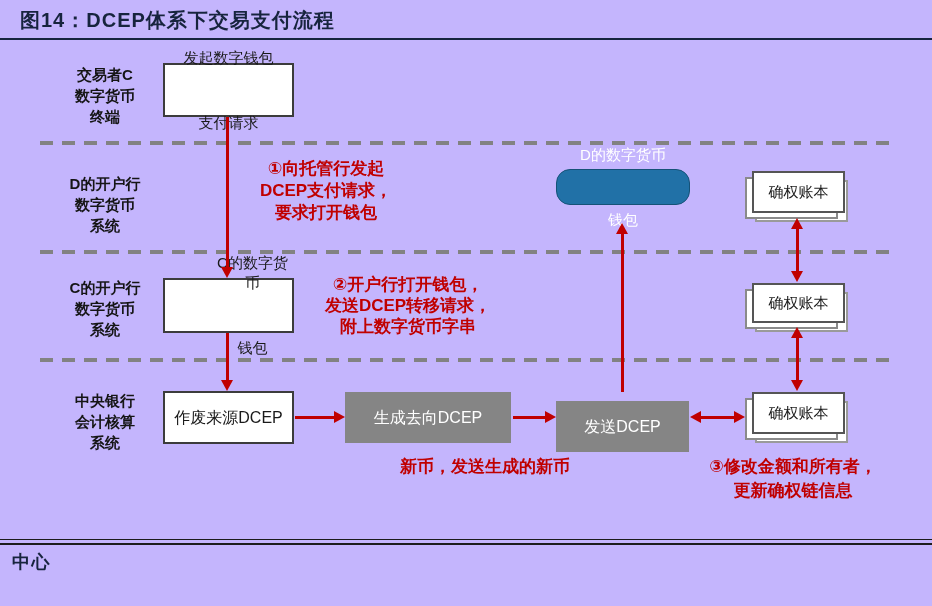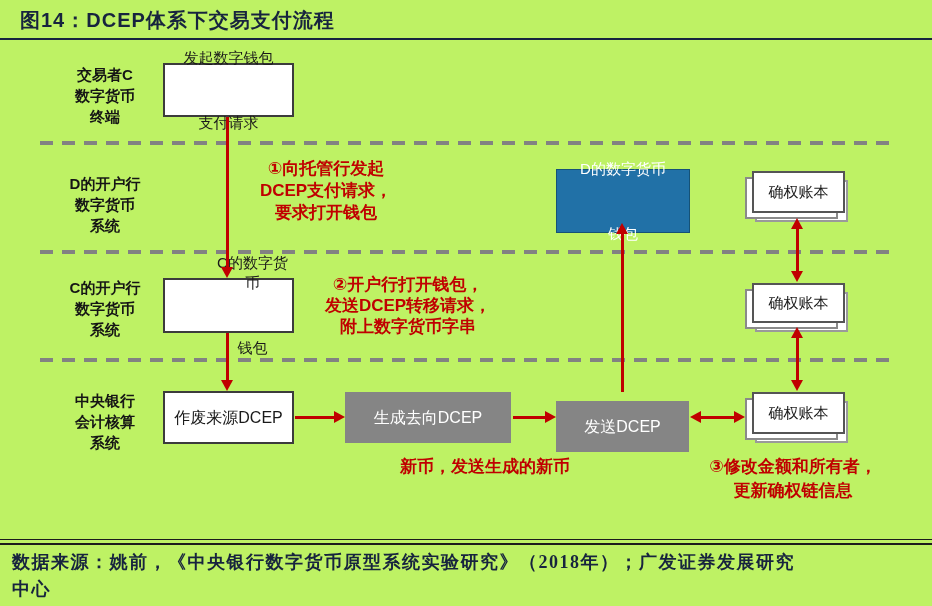--- a/index.html
+++ b/index.html
@@ -6,21 +6,21 @@
     --accent-red:#c00000;
     --box-blue:#2171a7;
     --box-gray:#858585;
     --navy:#17243e;
     --dash-gray:#828282;
     --border-dark:#3c3c3c;
   }
   *{box-sizing:border-box;margin:0;padding:0;}
   html,body{background:#fff;}
   body{font-family:"Liberation Sans","DejaVu Sans",sans-serif;}
-  .page{position:relative;width:932px;height:606px;background:#bef264;overflow:hidden;}
+  .page{position:relative;width:932px;height:606px;background:#c4b5fd;overflow:hidden;}
 
   
   .title{position:absolute;left:20px;top:7px;font-size:20px;font-weight:bold;color:var(--navy);letter-spacing:1px;}
   .title-rule{position:absolute;left:0;top:38px;width:932px;height:2px;background:var(--navy);}
 
   
   .lane-divider{position:absolute;left:40px;width:858px;height:4px;
     background:repeating-linear-gradient(90deg,var(--dash-gray) 0 13px,transparent 13px 22px);}
   .ld1{top:141px;} .ld2{top:250px;} .ld3{top:358px;}
 
@@ -30,21 +30,21 @@
   .ll1{top:64px;} .ll2{top:173px;} .ll3{top:277px;} .ll4{top:390px;}
 
   
   .node{position:absolute;display:flex;flex-direction:column;align-items:center;justify-content:center;
     text-align:center;font-size:15px;line-height:20px;color:#1a1a1a;gap:45px;}
   .white-box{background:#fff;border:2px solid var(--border-dark);}
   .blue-box{background:var(--box-blue);border:1px solid #155277;color:#fff;}
   .gray-box{background:var(--box-gray);border:none;color:#fff;font-size:16px;}
 
   .n-initiate{left:163px;top:63px;width:131px;height:54px;}
-  .n-dwallet{left:556px;top:169px;width:134px;height:64px;}
+  .n-dwallet{left:556px;top:169px;width:134px;height:36px;border-radius:14px;}
   .n-cwallet{left:163px;top:278px;width:131px;height:55px;padding-left:48px;}
   .n-invalidate{left:163px;top:391px;width:131px;height:53px;font-size:16px;}
   .n-generate{left:345px;top:392px;width:166px;height:51px;}
   .n-send{left:556px;top:392px;width:133px;height:51px;margin-top:9px;}
 
   
   .ledger-stack{position:absolute;width:93px;height:42px;border-radius:17px;}
   .lg2{left:752px;top:171px;} .lg3{left:752px;top:283px;height:40px;} .lg4{left:752px;top:392px;}
   .sheet{position:absolute;left:0;top:0;width:100%;height:100%;background:#fff;border:2px solid #666;}
   .sheet.back1{left:-7px;top:6px;border-color:#8a8a8a;}
@@ -190,17 +190,16 @@
   <div class="anno an3a">
     <div>新币，发送生成的新币</div>
   </div>
   <div class="anno an3b">
     <div>③修改金额和所有者，</div>
     <div>更新确权链信息</div>
   </div>
 
   <div class="footer-rule"></div>
   <div class="footer-text">
-    <div>数据来源：姚前，《中央银行数字货币原型系统实验研究》（2018年）；广发证券发展研究</div>
     <div>中心</div>
   </div>
 
 </div>
 
 </body></html>

